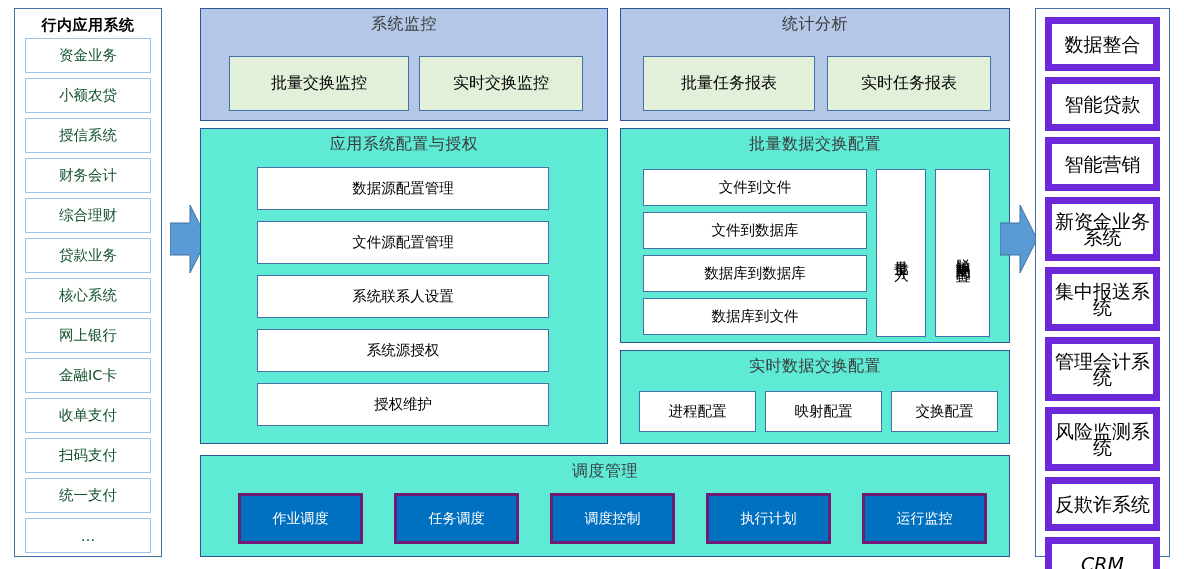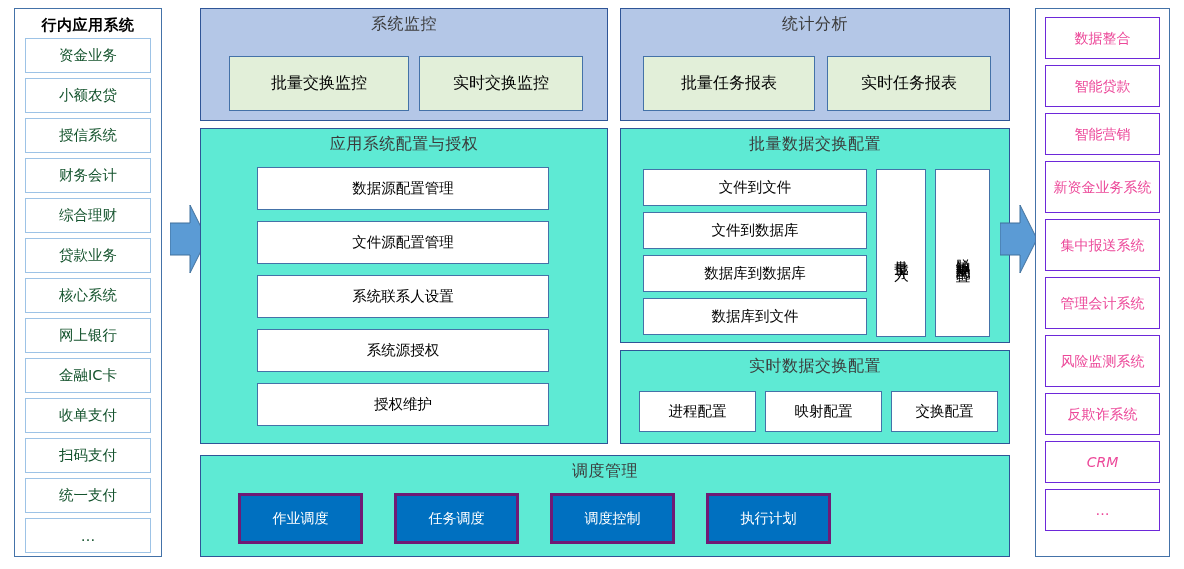--- a/index.html
+++ b/index.html
@@ -65,24 +65,24 @@
     left: 1035px; top: 8px;
     width: 135px; height: 549px;
     border: 1.5px solid #4472a8;
     background: #ffffff;
     padding: 8px 9px 8px 9px;
     display: flex;
     flex-direction: column;
     gap: 6px;
   }
   .right-item {
-    border: 1px solid #6d28d9;
-    background: #ffffff;
-    color: #ec4899;
-    font-size: 14px;
+    border: 7px solid #6d28d9;
+    background: #ffffff;
+    color: #000000;
+    font-size: 19px;
     line-height: 16px;
     padding: 2px 3px;
     flex: 0 0 auto;
     min-height: 36px;
   }
   .right-item.tall { min-height: 46px; }
 
   
   .arrow {
     width: 38px; height: 72px;
@@ -244,20 +244,21 @@
     <div id="rt-b1" class="whitebox flexcenter">映射配置</div>
     <div id="rt-b2" class="whitebox flexcenter">交换配置</div>
   </div>
 
   <div id="panel-sched" class="panel panel-md">
     <div class="panel-title">调度管理</div>
     <div id="sc-0" class="bluebox flexcenter">作业调度</div>
     <div id="sc-1" class="bluebox flexcenter">任务调度</div>
     <div id="sc-2" class="bluebox flexcenter">调度控制</div>
     <div id="sc-3" class="bluebox flexcenter">执行计划</div>
+    <div id="sc-4" class="bluebox flexcenter">运行监控</div>
   </div>
 
   <div id="arrow-right" class="abs arrow">
     <svg width="38" height="72" viewBox="0 0 38 72" xmlns="http://www.w3.org/2000/svg">
       <polygon points="0,20 20,20 20,2 37,36 20,70 20,52 0,52" fill="#5b9bd5" stroke="#41719c" stroke-width="1"></polygon>
     </svg>
   </div>
 
   <div id="right-sidebar" class="abs">
     <div class="right-item flexcenter">数据整合</div>

